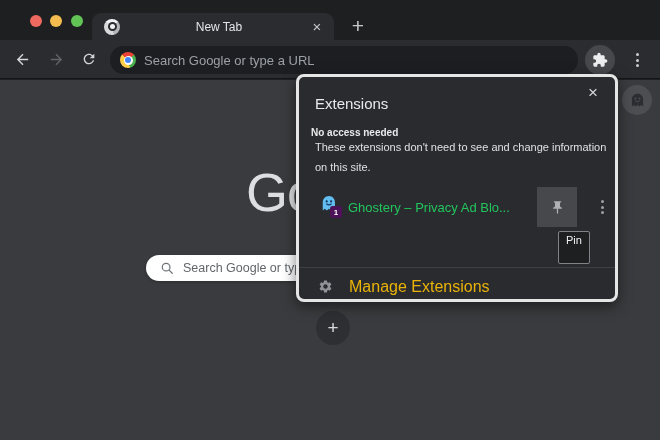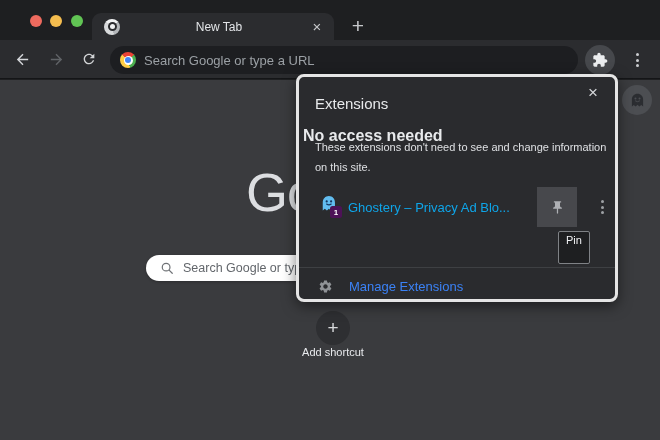--- a/index.html
+++ b/index.html
@@ -57,41 +57,41 @@
                   display:flex; align-items:center; justify-content:center; color:#d7d9db; font-size:19px; font-weight:300; }
   .add-shortcut-label { position:absolute; left:253px; top:266px; width:160px; text-align:center;
                         font-size:11px; color:#e8eaed; }
 
   
   .popup { position:absolute; left:296px; top:74px; width:322px; height:228px; background:#2a2b2e;
            border:3px solid #e5e5e5; border-radius:8px; box-shadow:0 4px 14px rgba(0,0,0,.5); z-index:10; }
   .popup-title { position:absolute; left:16px; top:18px; font-size:15px; color:#e8eaec; }
   .popup-close { position:absolute; right:12px; top:5px; width:20px; height:20px; display:flex; align-items:center;
                  justify-content:center; color:#d4d6d9; font-size:17px; line-height:1; }
-  .popup-heading { position:absolute; left:4px; top:50px; font-size:16px; font-weight:700; color:#e8eaec; }
+  .popup-heading { position:absolute; left:12px; top:50px; font-size:10px; font-weight:700; color:#e8eaec; }
   .popup-desc { position:absolute; left:16px; top:60px; width:292px; font-size:11px; line-height:20px; color:#dee0e3; }
   .ext-row { position:absolute; left:0; top:110px; width:322px; height:40px; }
   .ghostery-icon { position:absolute; left:20px; top:8px; width:22px; height:22px; }
   .ghostery-badge { position:absolute; left:11px; top:11px; width:12px; height:12px; border-radius:2.5px;
                     background:var(--badge_purple); color:#fff; font-size:8px; font-weight:700;
                     display:flex; align-items:center; justify-content:center; }
   .ext-name { position:absolute; left:49px; top:0; height:40px; display:flex; align-items:center;
-              font-size:13px; color:#0ea5e9; white-space:nowrap; }
+              font-size:13px; color:#22c55e; white-space:nowrap; }
   .pin-btn { position:absolute; left:238px; top:0; width:40px; height:40px; background:#47484c;
              display:flex; align-items:center; justify-content:center; }
   .row-menu-btn { position:absolute; left:292px; top:5px; width:22px; height:30px; display:flex;
                   align-items:center; justify-content:center; }
   .row-menu-btn .dot { background:#9ea1a5; }
   .pin-tooltip { position:absolute; left:259px; top:154px; padding:2px 7px 17px; background:#1e1f21;
                  border:1px solid #7f8286; border-radius:2px; font-size:11px; color:#f0f1f3; }
   .popup-divider { position:absolute; left:0; top:190px; width:100%; height:1px; background:#3e4043; }
   .manage-row { position:absolute; left:0; top:191px; width:322px; height:37px; border-radius:0 0 8px 8px;
                 display:flex; align-items:center; }
   .manage-gear { margin-left:19px; display:flex; align-items:center; }
-  .manage-label { margin-left:16px; font-size:13px; color:#3b82f6;text-align:right; }
+  .manage-label { margin-left:16px; font-size:16px; color:#eab308;text-align:right; }
 
   svg { display:block; }
 </style>
 </head>
 <body>
 
 <div class="window">
 
   <div class="titlebar">
     <div class="traffic red"></div>
@@ -168,21 +168,20 @@
       <span style="margin-left:14px;">
         <svg width="14" height="14" viewBox="0 0 16 16">
             <circle cx="7" cy="7" r="4.4" fill="none" stroke="#6f7276" stroke-width="1.4"></circle>
             <line x1="10.4" y1="10.4" x2="14" y2="14" stroke="#6f7276" stroke-width="1.4" stroke-linecap="round"></line>
           </svg>
       </span>
       <div class="ntp-search-text">Search Google or type a URL</div>
     </div>
 
     <div class="add-shortcut">+</div>
-    <div class="add-shortcut-label">Add shortcut</div>
   </div>
 
   <div class="popup">
     <div class="popup-title">Extensions</div>
     <div class="popup-close">×</div>
 
     <div class="popup-heading">No access needed</div>
     <div class="popup-desc">These extensions don't need to see and change information on this site.</div>
 
     <div class="ext-row">

